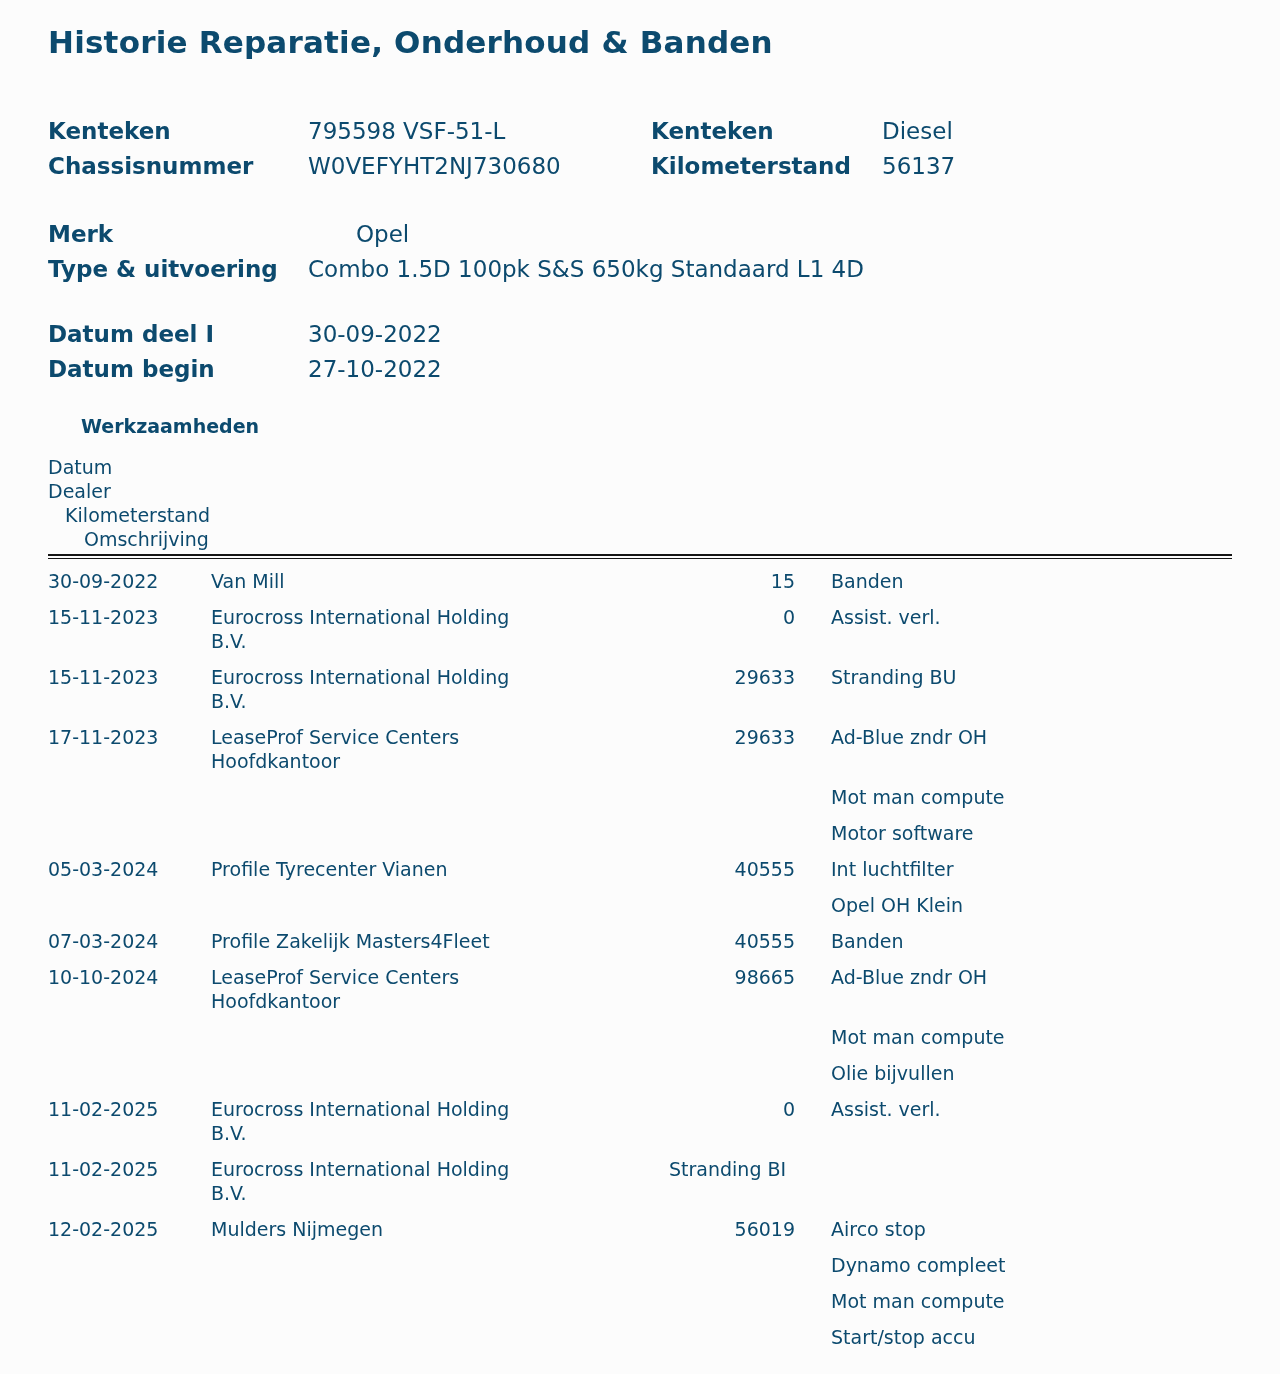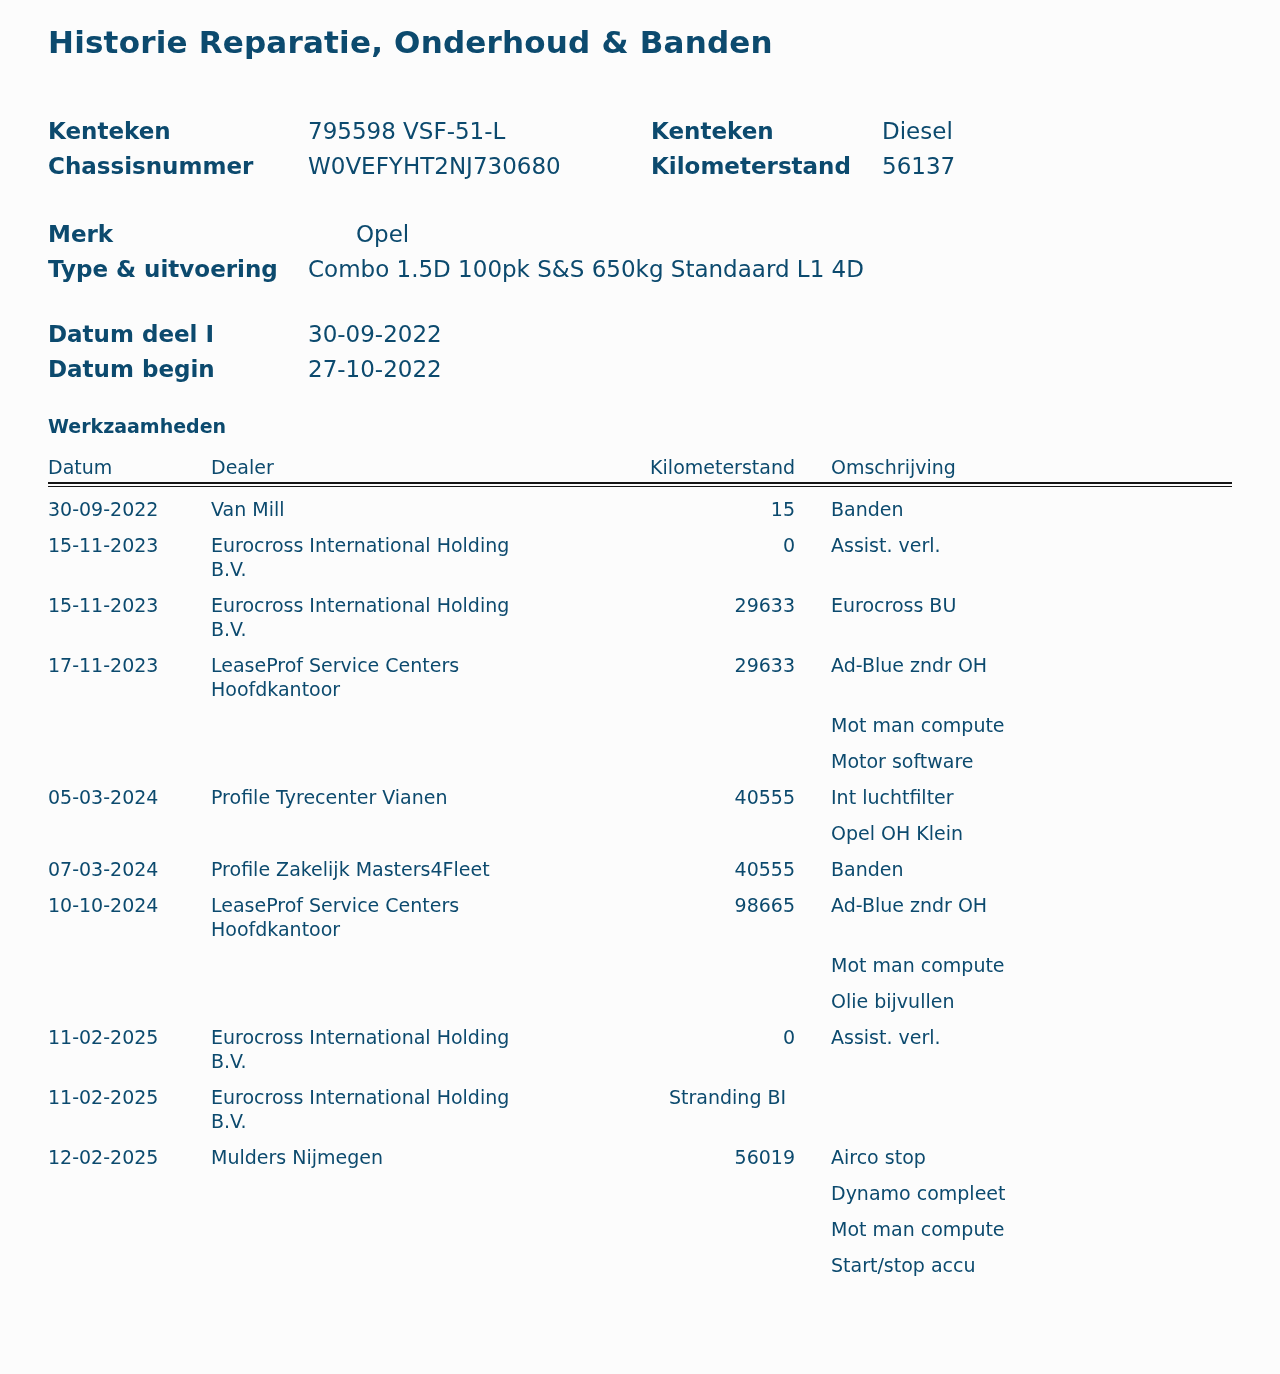--- a/index.html
+++ b/index.html
@@ -26,32 +26,33 @@
   
   .info-block { font-size: 23px; }
   .info-row { display: flex; line-height: 35px; }
   .lbl  { font-weight: bold; }
   .c1 { width: 260px; flex: 0 0 auto; }
   .c2 { width: 343px; flex: 0 0 auto; }
   .c3 { width: 231px; flex: 0 0 auto; }
   .c4 { flex: 1 1 auto; }
   .gap-merk   { margin-top: 33px; gap: 48px; }
   .gap-datum  { margin-top: 30px; }
-  .gap-werk   { margin-top: 27px; }
+  .gap-werk   { margin-top: 27px; margin-left: 33px; }
   
   .werk-heading {
     font-size: 19px;
     font-weight: bold;
     line-height: 24px;
     margin-bottom: 17px;
   }
   .tbl { font-size: 19px; }
   .thead {
     display: flex;
     line-height: 24px;
+    flex-direction: column;
   }
   .hrule {
     height: 2px;
     border-top: 2px solid #161616;
     border-bottom: 1px solid #161616;
     margin: 3px 0 10px 0;
   }
   .trow {
     display: flex;
     line-height: 24px;
@@ -134,21 +135,21 @@
 B.V.</span>
     <span class="col-km">0</span>
     <span class="col-oms">Assist. verl.</span>
   </div>
 
   <div class="trow">
     <span class="col-datum">15-11-2023</span>
     <span class="col-dealer">Eurocross International Holding
 B.V.</span>
     <span class="col-km">29633</span>
-    <span class="col-oms">Eurocross BU</span>
+    <span class="col-oms">Stranding BU</span>
   </div>
 
   <div class="trow">
     <span class="col-datum">17-11-2023</span>
     <span class="col-dealer">LeaseProf Service Centers
 Hoofdkantoor</span>
     <span class="col-km">29633</span>
     <span class="col-oms">Ad-Blue zndr OH</span>
   </div>
 

